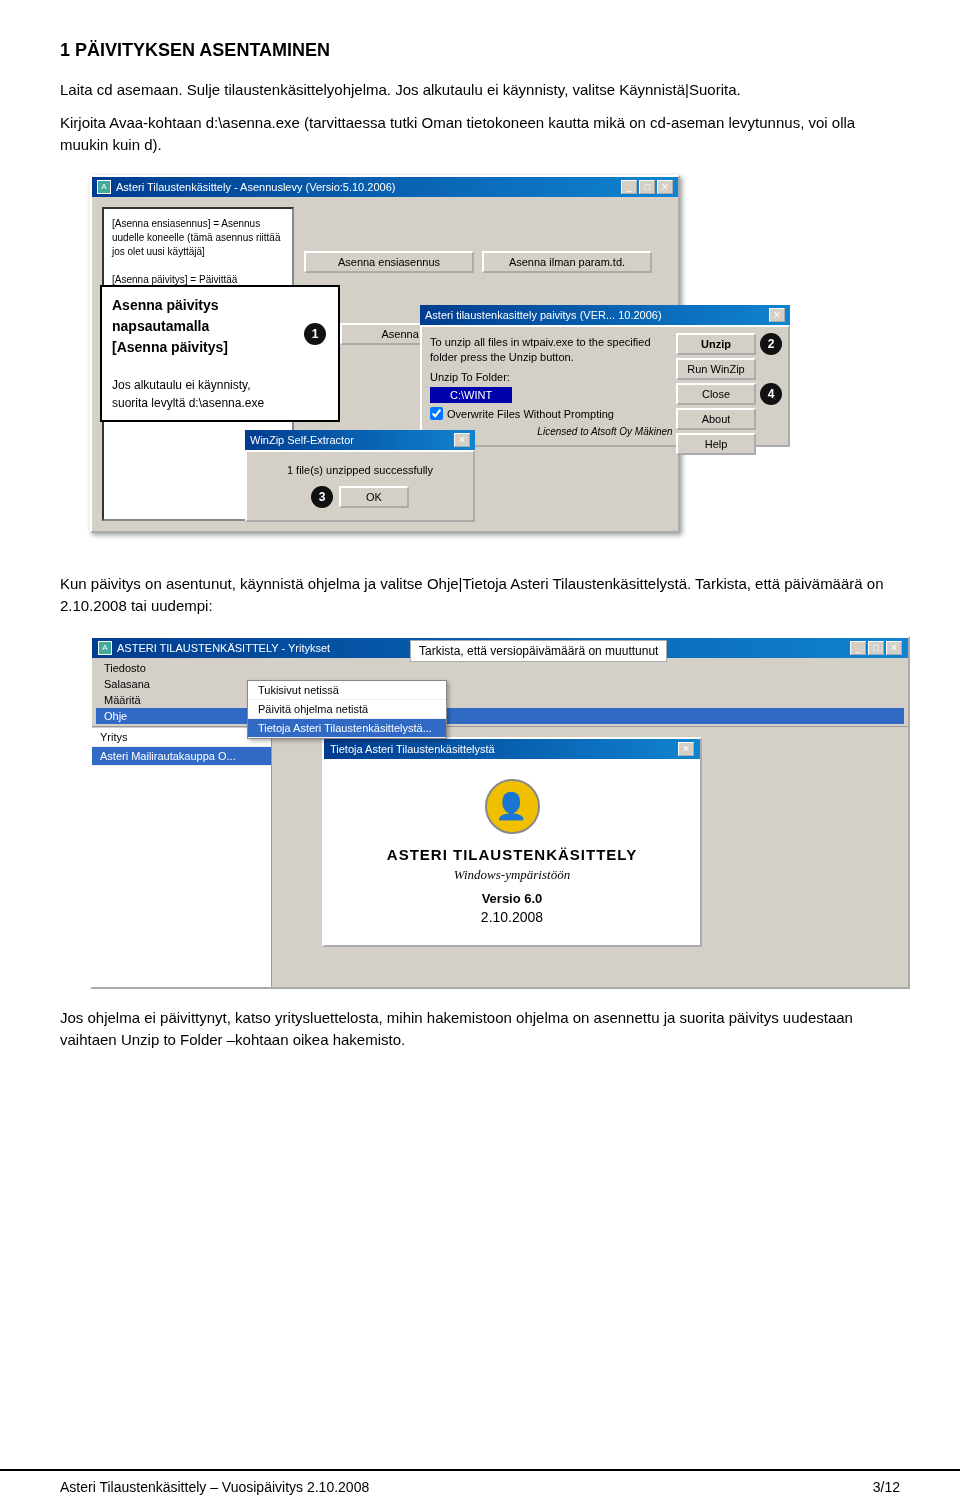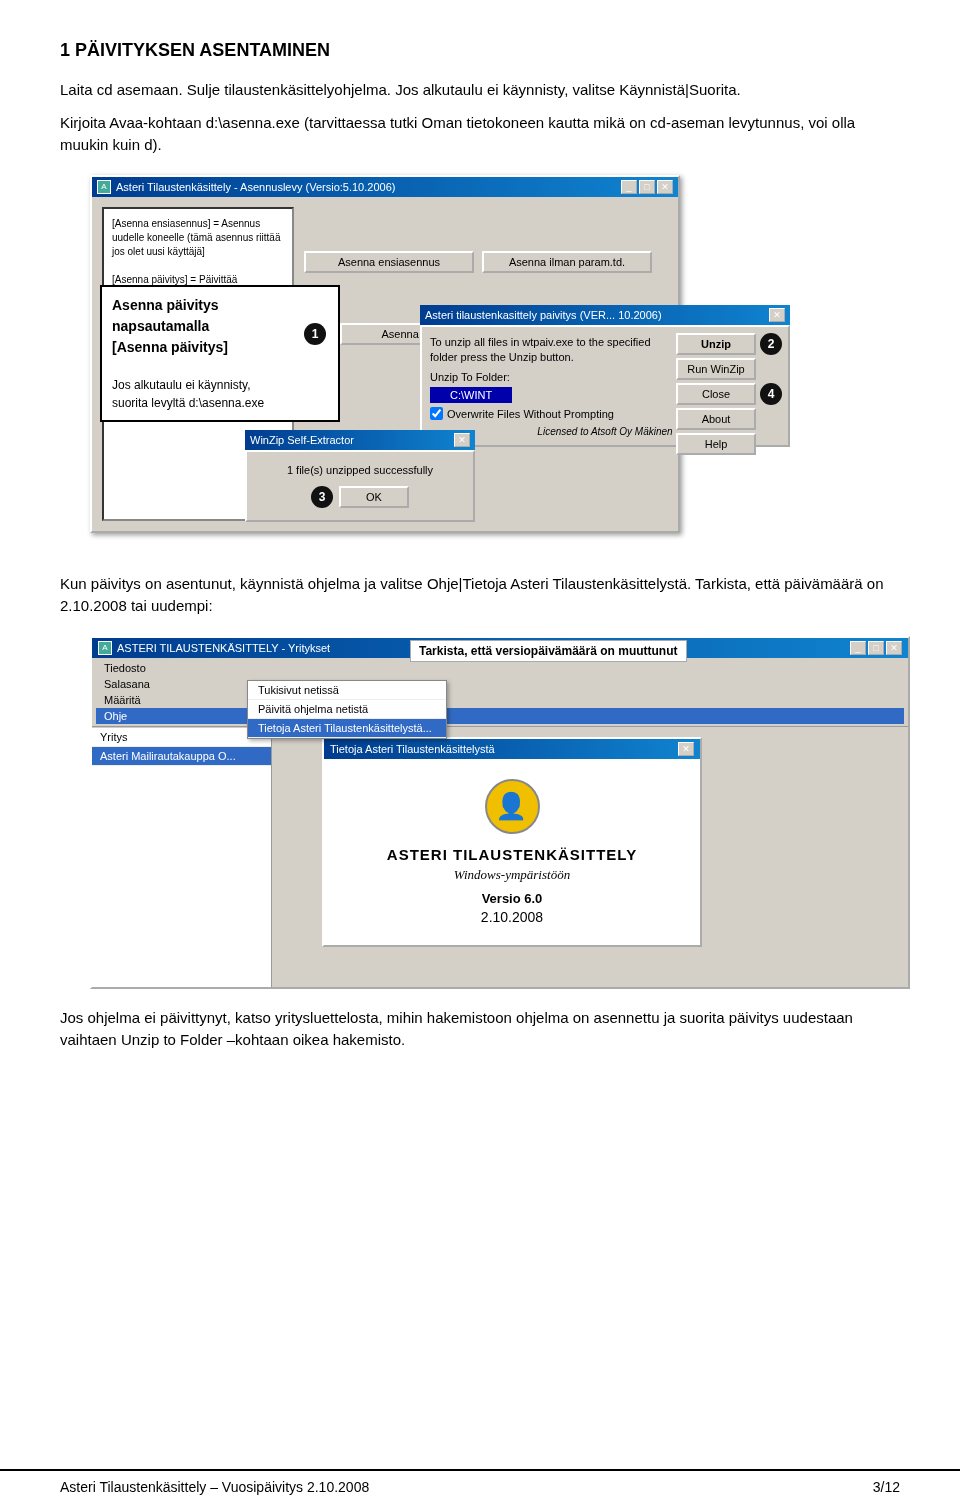--- a/index.html
+++ b/index.html
@@ -369,21 +369,21 @@
         </div>
       </div>
     </div>
 
   </div>
 
   <p class="body-text">Kun päivitys on asentunut, käynnistä ohjelma ja valitse Ohje|Tietoja Asteri Tilaustenkäsittelystä. Tarkista, että päivämäärä on 2.10.2008 tai uudempi:</p>
 
   <div class="screenshot2-wrapper">
 
-    <div style="position:absolute; left:320px; top:4px; font-size:12px; font-family:Arial,sans-serif; font-weight:bold; background:#fff; border:1px solid #aaa; padding:3px 8px; z-index:10;">Tarkista, että versiopäivämäärä on muuttunut</div>
+    <div style="position:absolute; left:320px; top:4px; font-size:12px; font-family:Arial,sans-serif; font-weight:normal; background:#fff; border:1px solid #aaa; padding:3px 8px; z-index:10;">Tarkista, että versiopäivämäärä on muuttunut</div>
 
     <div style="border:2px outset #fff; background:#d4d0c8;">
 
       <div class="asteri-titlebar">
         <div style="display:flex; align-items:center; gap:5px;">
           <div style="width:14px;height:14px;background:#4a9;border:1px solid #fff;font-size:8px;display:flex;align-items:center;justify-content:center;color:#fff;">A</div>
           <span>ASTERI TILAUSTENKÄSITTELY - Yritykset</span>
         </div>
         <div class="win-controls">
           <div class="win-ctrl-btn">_</div>

